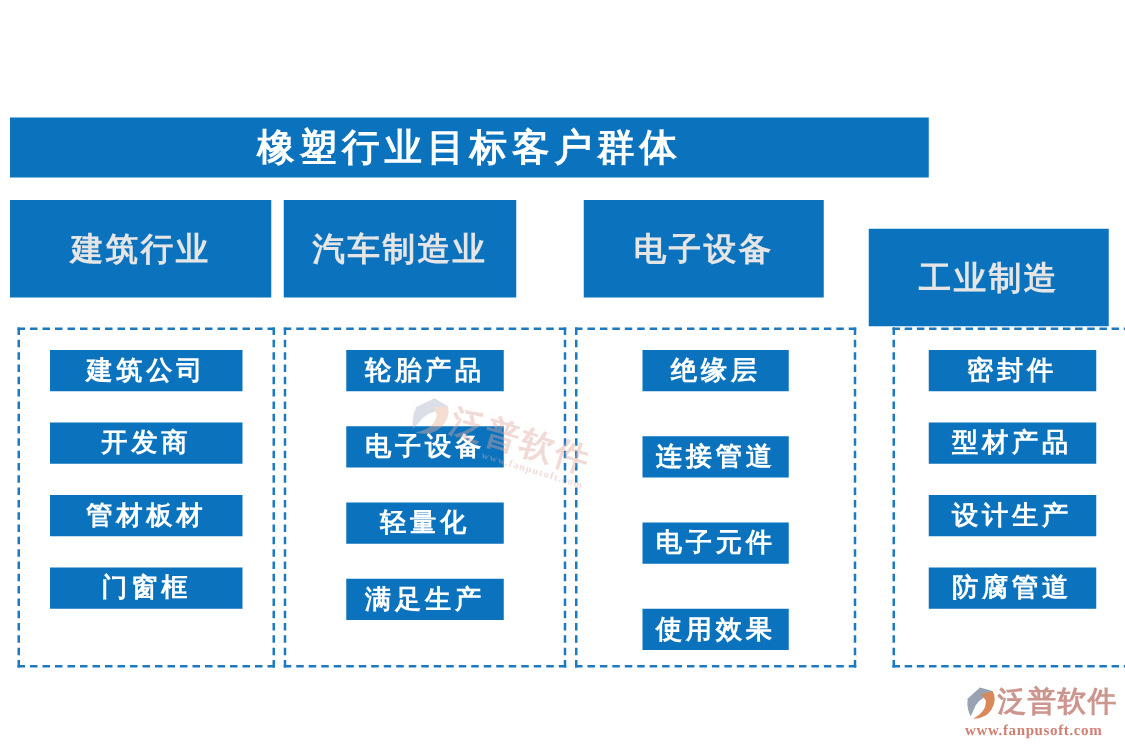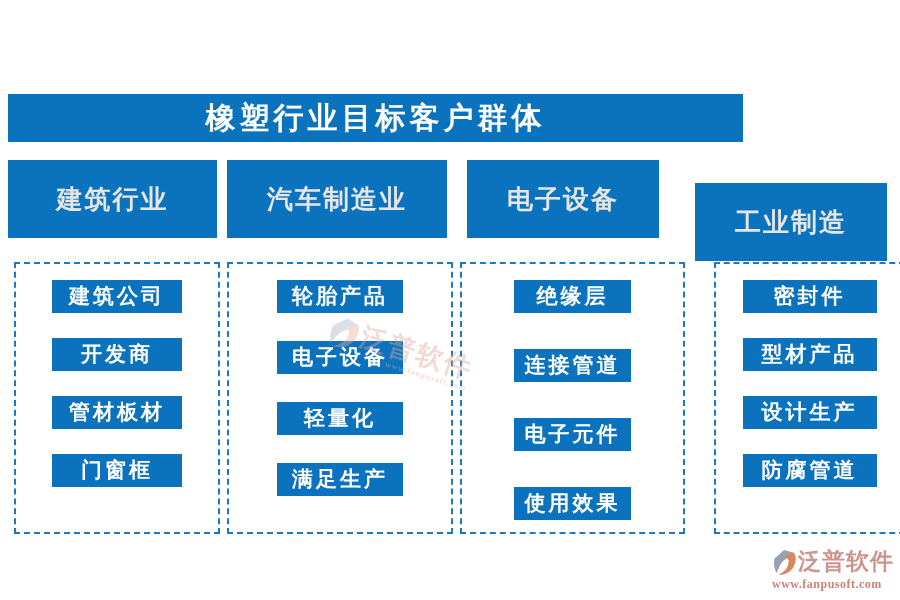--- a/index.html
+++ b/index.html
@@ -17,42 +17,42 @@
     display:flex; align-items:center; justify-content:center;
   }
   
   .col-header {
     position:absolute; top:160px; height:78px;
     background:#0b73be; color:#e5e5e5;
     font-size:26px; font-weight:bold; letter-spacing:2px;
     display:flex; align-items:center; justify-content:center;
   }
   .h0 { left:8px;   width:209px; }
-  .h1 { left:227px; width:220px; }
+  .h1 { left:227px; width:186px; }
   .h2 { left:467px; width:192px; }
   .h3 { left:695px; width:192px;margin-top:23px; }
   
   .col-box {
     position:absolute; top:262px; height:272px;
     border:2px dashed #1d7ac1;
     display:flex; flex-direction:column; align-items:center;
     padding-top:16px; gap:25px;
   }
   .b0 { left:14px;  width:206px; }
   .b1 { left:227px; width:226px;gap:28px; }
   .b2 { left:460px; width:225px;gap:36px; }
   .b3 { left:714px; width:191px; }
   
   .chip {
     background:#0b73be; color:#ffffff;
     height:33px; line-height:33px; text-align:center;
     font-size:21px; font-weight:bold; letter-spacing:3px;
     flex:0 0 auto;
   }
-  .b0 .chip { width:130px; }
+  .b0 .chip { width:154px; }
   .b1 .chip { width:126px; }
   .b2 .chip { width:117px; }
   .b3 .chip { width:134px; }
   
   .watermark {
     position:absolute; left:334px; top:312px;
     transform:rotate(17deg); transform-origin:left top;
     opacity:0.42; pointer-events:none;
     display:flex; align-items:flex-start; gap:3px;
   }

